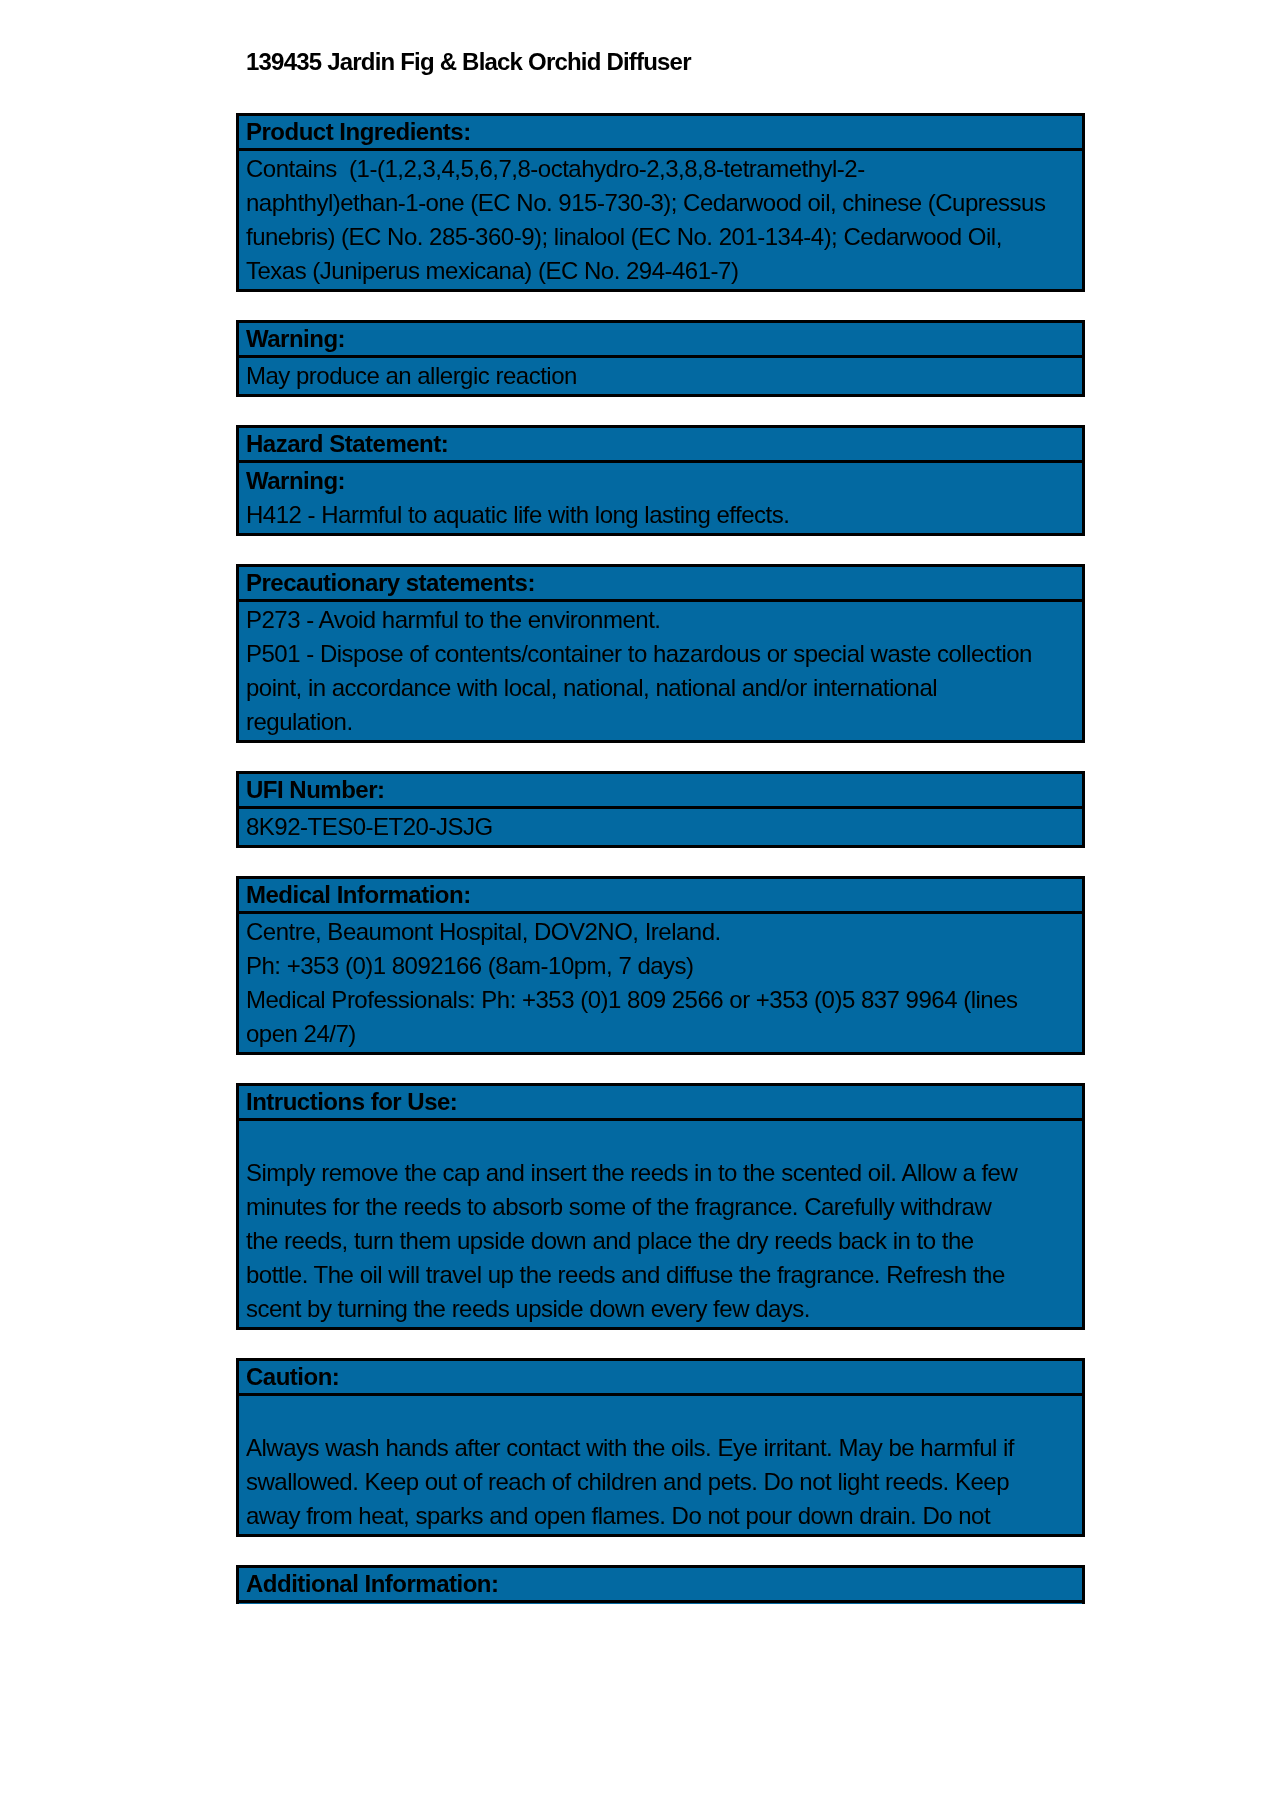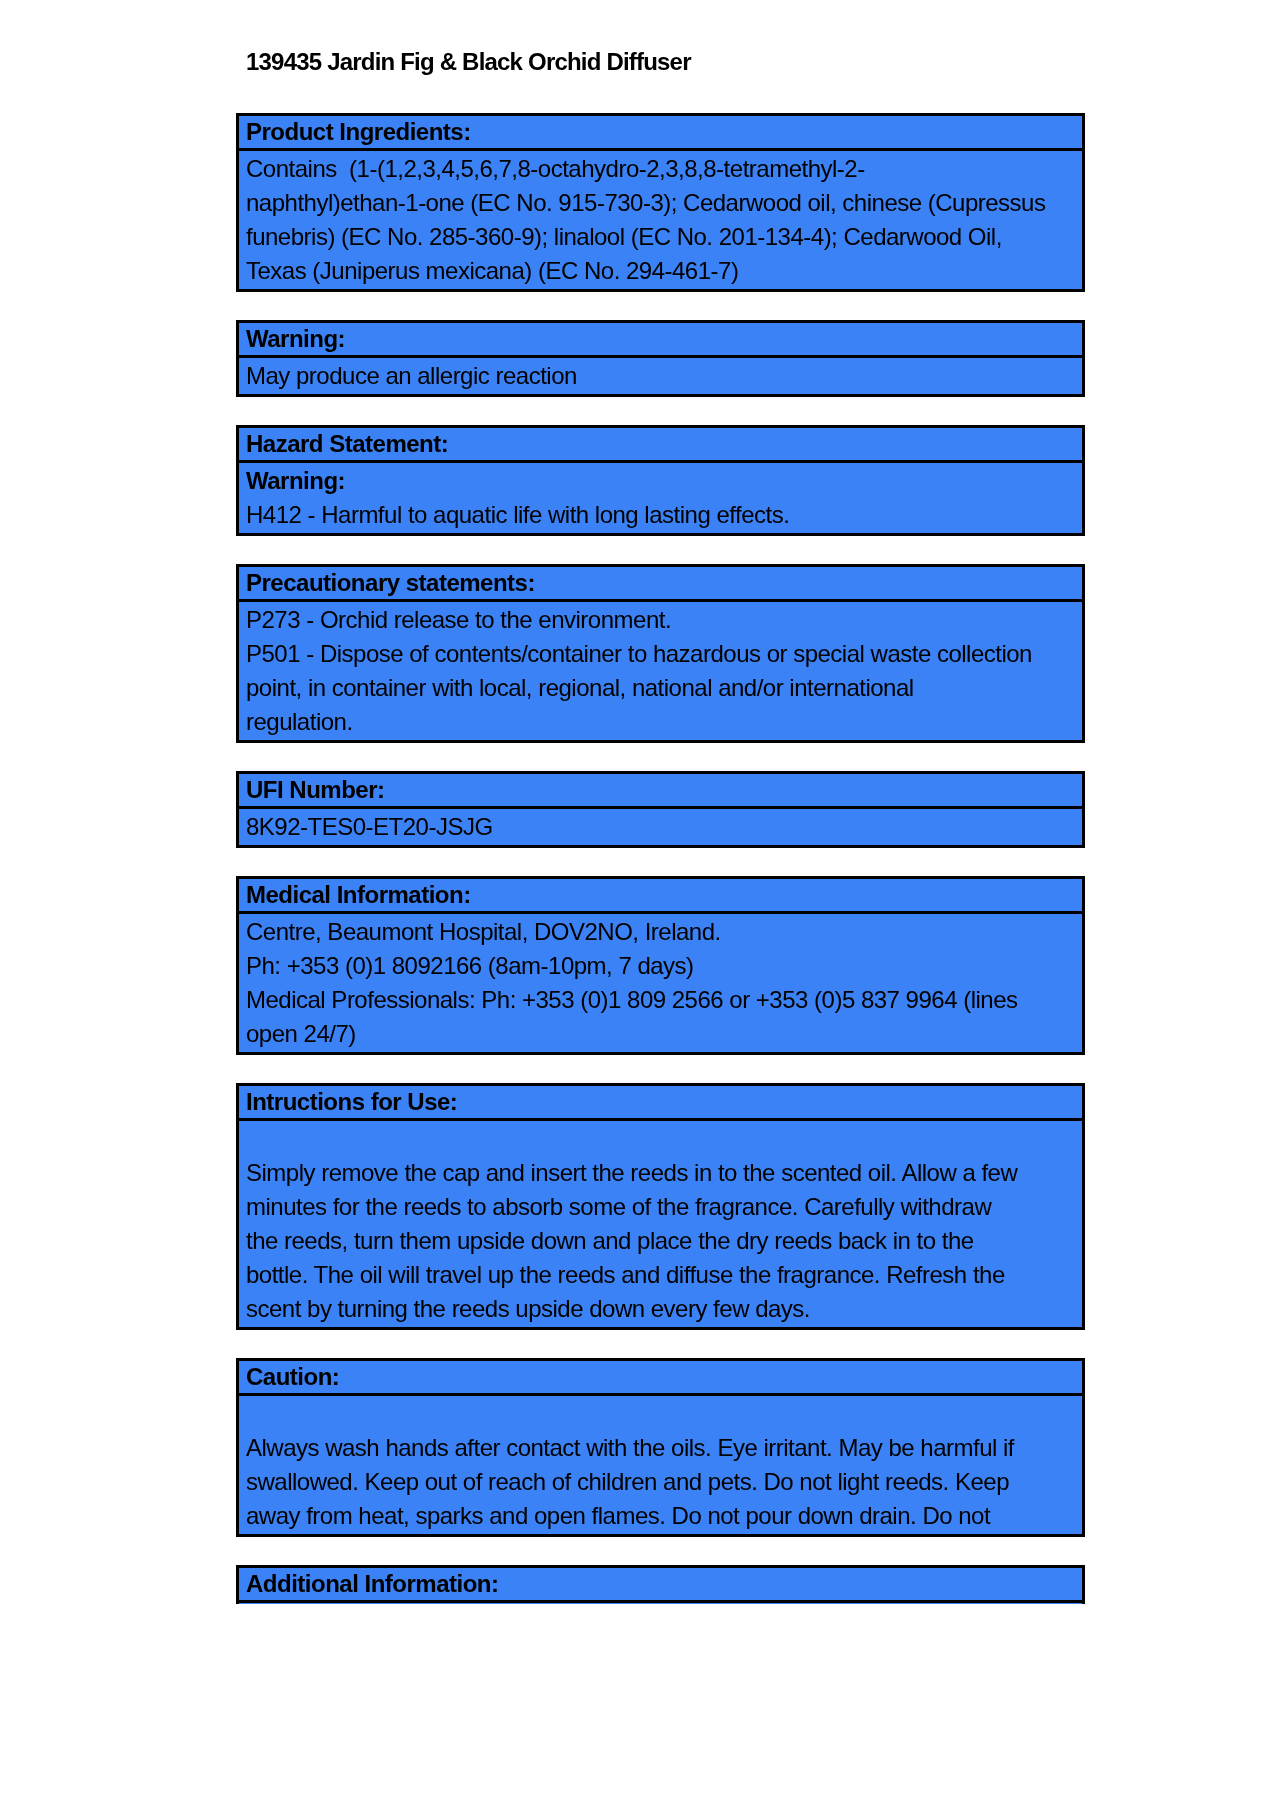--- a/index.html
+++ b/index.html
@@ -24,21 +24,21 @@
     letter-spacing: -0.8px;
     line-height: 28px;
     white-space: pre;
   }
   .section {
     box-sizing: border-box;
     margin-left: 236px;
     width: 849px;
     border: 3px solid #000000;
     margin-bottom: 28px;
-    background: #3b82f6;
+    background: #0369a1;
   }
   .section.first {
     margin-top: 37px;
   }
   .section-header {
     font-size: 24px;
     font-weight: bold;
     line-height: 29px;
     padding: 1px 7px 2px 7px;
     border-bottom: 3px solid #000000;
@@ -88,23 +88,23 @@
     <div class="section-header">Hazard Statement:</div>
     <div class="section-body">
       <div class="line bold">Warning:</div>
       <div class="line">H412 - Harmful to aquatic life with long lasting effects.</div>
     </div>
   </div>
 
   <div class="section">
     <div class="section-header">Precautionary statements:</div>
     <div class="section-body">
-      <div class="line">P273 - Orchid release to the environment.</div>
+      <div class="line">P273 - Avoid harmful to the environment.</div>
       <div class="line">P501 - Dispose of contents/container to hazardous or special waste collection</div>
-      <div class="line">point, in container with local, regional, national and/or international</div>
+      <div class="line">point, in accordance with local, national, national and/or international</div>
       <div class="line">regulation.</div>
     </div>
   </div>
 
   <div class="section">
     <div class="section-header">UFI Number:</div>
     <div class="section-body">
       <div class="line">8K92-TES0-ET20-JSJG</div>
     </div>
   </div>

